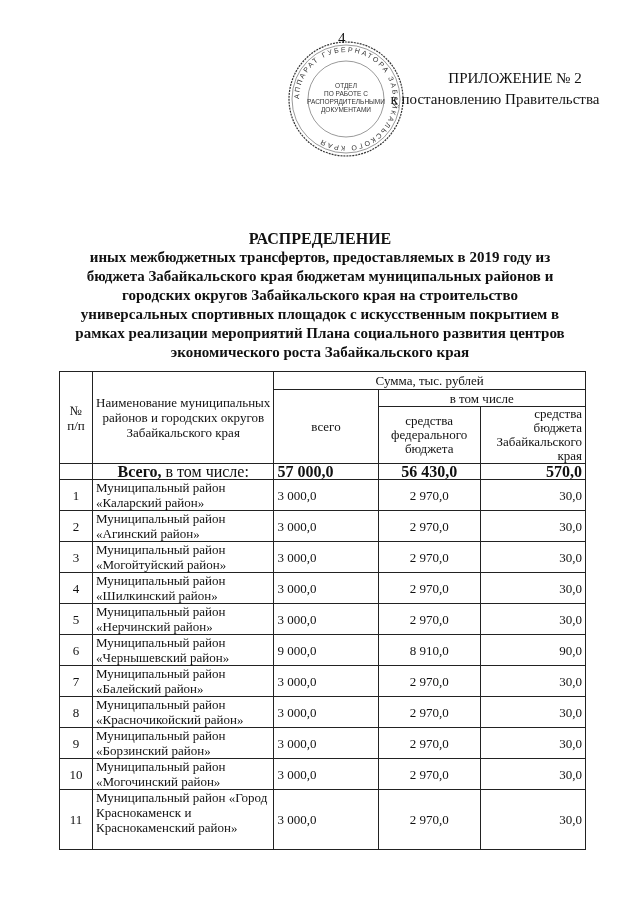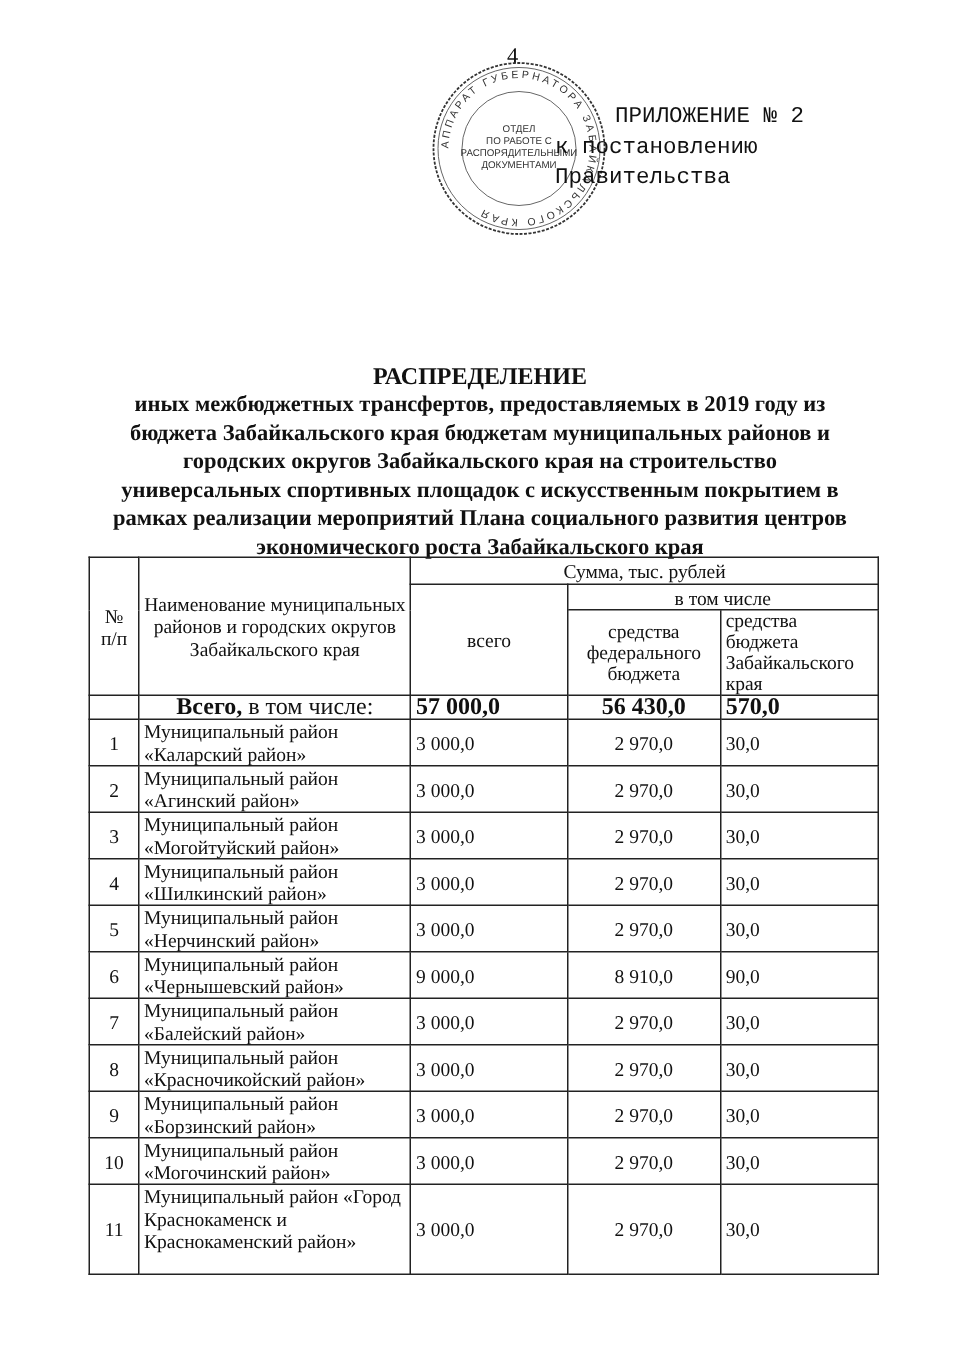--- a/index.html
+++ b/index.html
@@ -1,32 +1,32 @@
 <!DOCTYPE html>
 <html><head>
 <meta charset="utf-8">
 <style>
   html, body { margin:0; padding:0; background:#ffffff; }
   body { width:640px; height:905px; position:relative; overflow:hidden;
          font-family:"Liberation Serif", serif; color:#111; }
   .page-num { position:absolute; left:338px; top:30px; font-size:15px; }
   .stamp { position:absolute; left:287px; top:40px; width:118px; height:118px; }
-  .approval { position:absolute; left:370px; top:68px; width:250px; text-align:left; font-size:15px; line-height:20px;font-family:Liberation Mono, monospace; }
+  .approval { position:absolute; left:370px; top:68px; width:250px; text-align:center; font-size:15px; line-height:20px; }
   .approval .t1 { display:block; padding-left:40px; margin-bottom:1px; }
   .approval .line { display:block; }
-  .title-block { position:absolute; left:70px; top:242px; width:500px; text-align:center; font-weight:bold; font-size:15px; line-height:19px; }
+  .title-block { position:absolute; left:70px; top:229px; width:500px; text-align:center; font-weight:bold; font-size:15px; line-height:19px; }
   .title-block .main { display:block; font-size:16px; }
   table.dist { position:absolute; left:59px; top:371px; border-collapse:collapse; width:527px; font-size:13px; }
   table.dist td, table.dist th { border:1px solid #222; padding:0 3px; font-weight:normal; line-height:15px; }
   th { text-align:center; vertical-align:middle; }
   .c-num { width:26px; text-align:center; }
   .c-name { width:174px; text-align:left; }
   .c-tot { width:97px; }
   .c-fed { width:95px; text-align:center;margin-left:45px; }
-  .c-reg { width:98px; text-align:left; }
+  .c-reg { width:98px; text-align:right; }
   tr.h1 th { height:17px; }
   tr.h2 th { height:16px; }
   tr.h3 th { height:44px; line-height:14px; }
   tr.total td { height:14px; font-size:16px; }
   tr.total .b { font-weight:bold; }
   tr.row td { height:30px; }
   tr.row.tall td { height:59px; vertical-align:top; }
   tr.row.tall td.mid { vertical-align:middle; }
   tr.row td.c-name { line-height:15px; }
   tr.row td { vertical-align:middle; }

